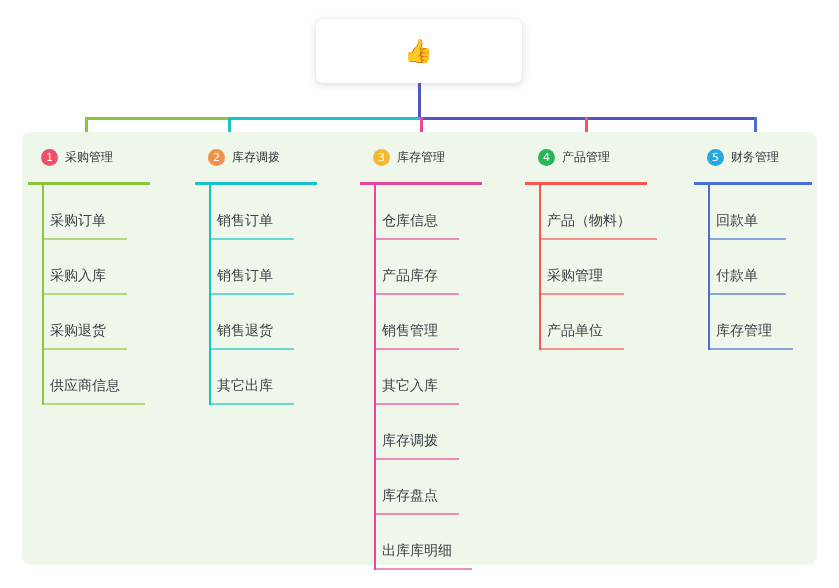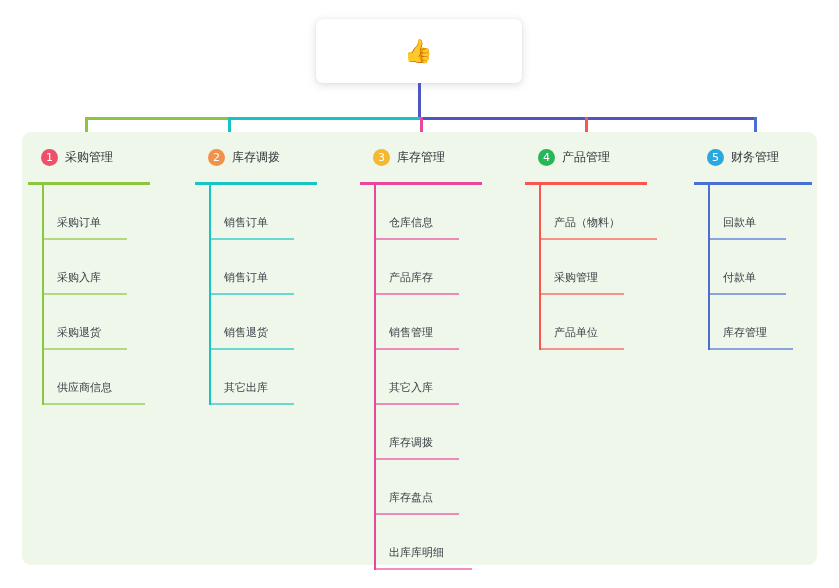--- a/index.html
+++ b/index.html
@@ -96,23 +96,23 @@
     width: 2px;
   }
 
   .items { position: absolute; left: 18px; top: 41px; }
   .item {
     position: relative;
     height: 55px;
   }
   .item-label {
     position: absolute;
-    left: 15px;
+    left: 8px;
     bottom: 10px;
-    font-size: 11px;
+    font-size: 14px;
     color: #3a4046;
     white-space: nowrap;
   }
   .item-rule {
     position: absolute;
     left: 0;
     bottom: 0;
     height: 2px;
   }
 </style>

